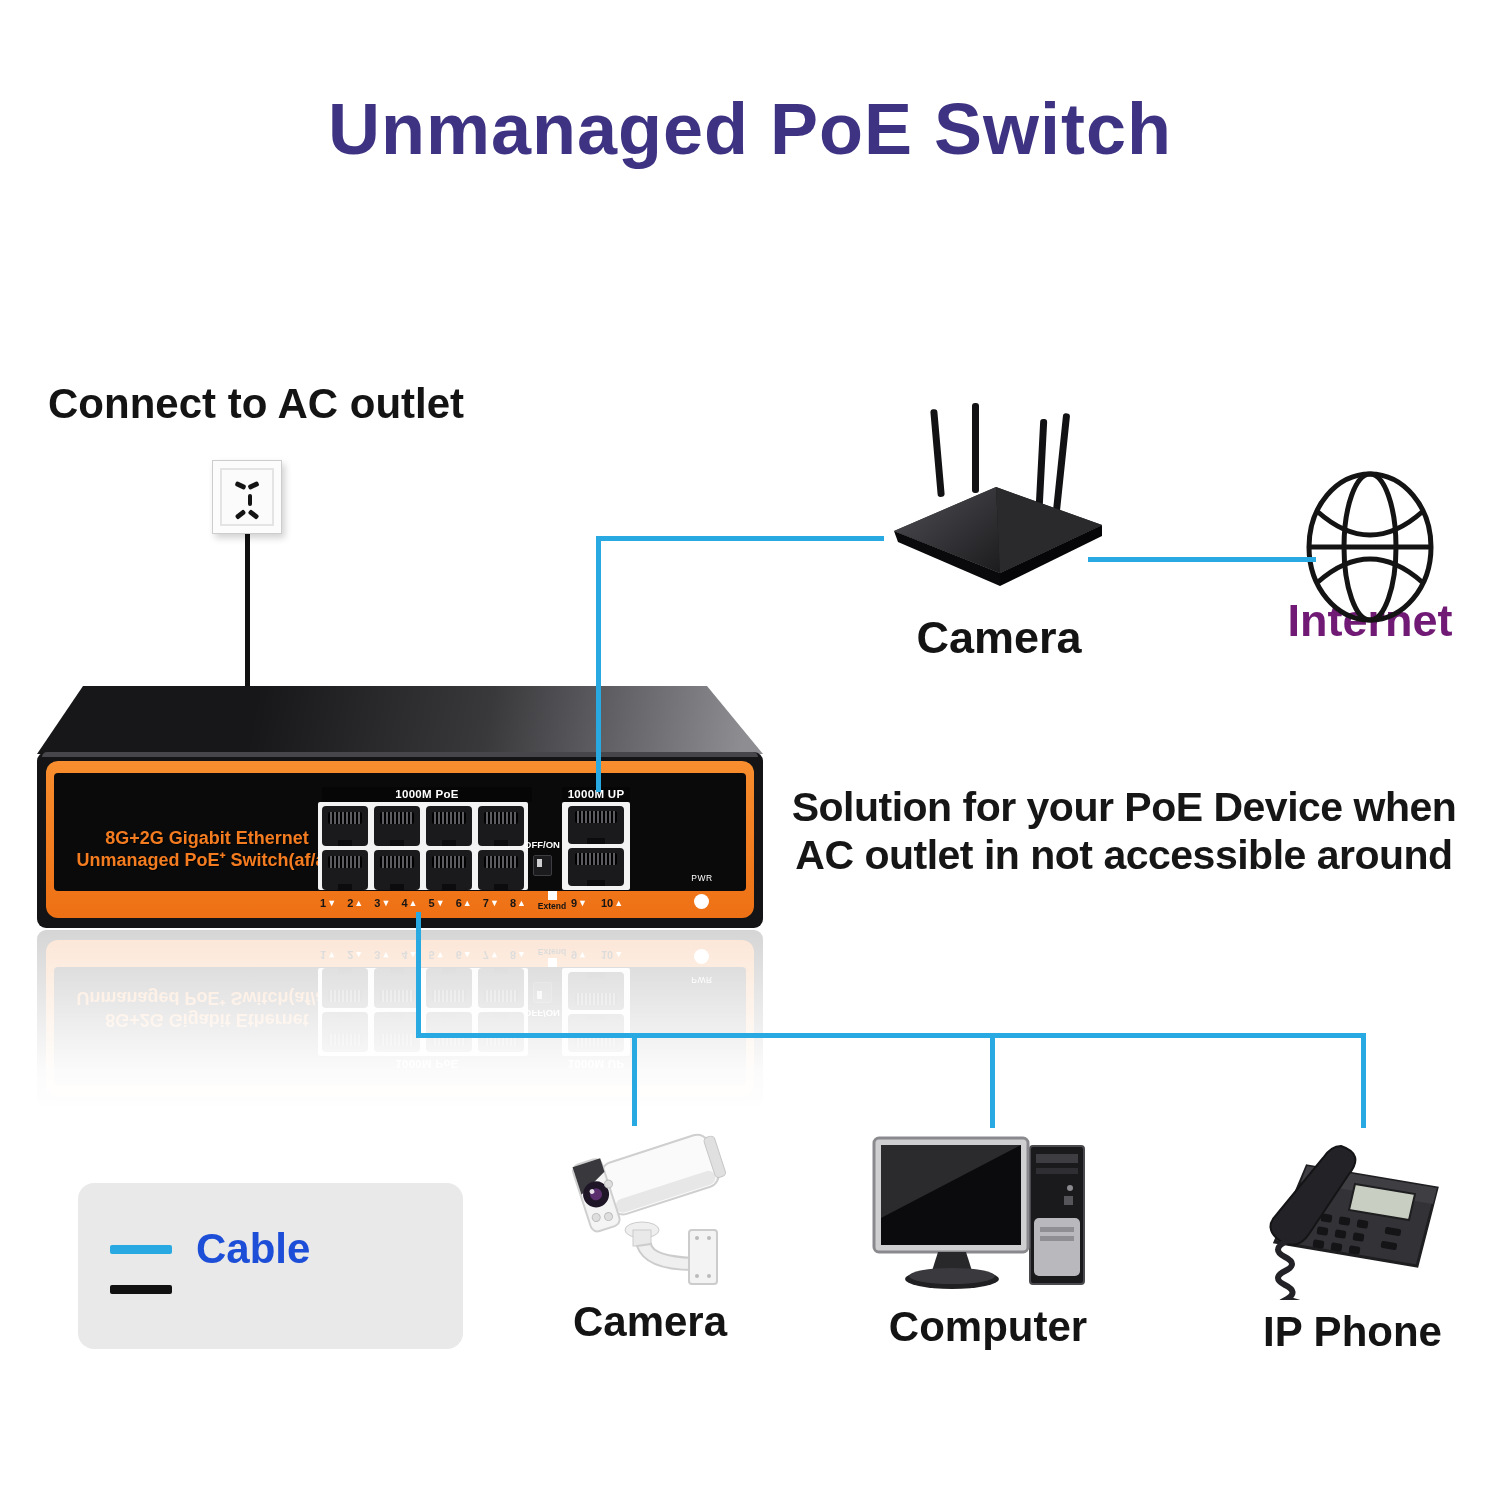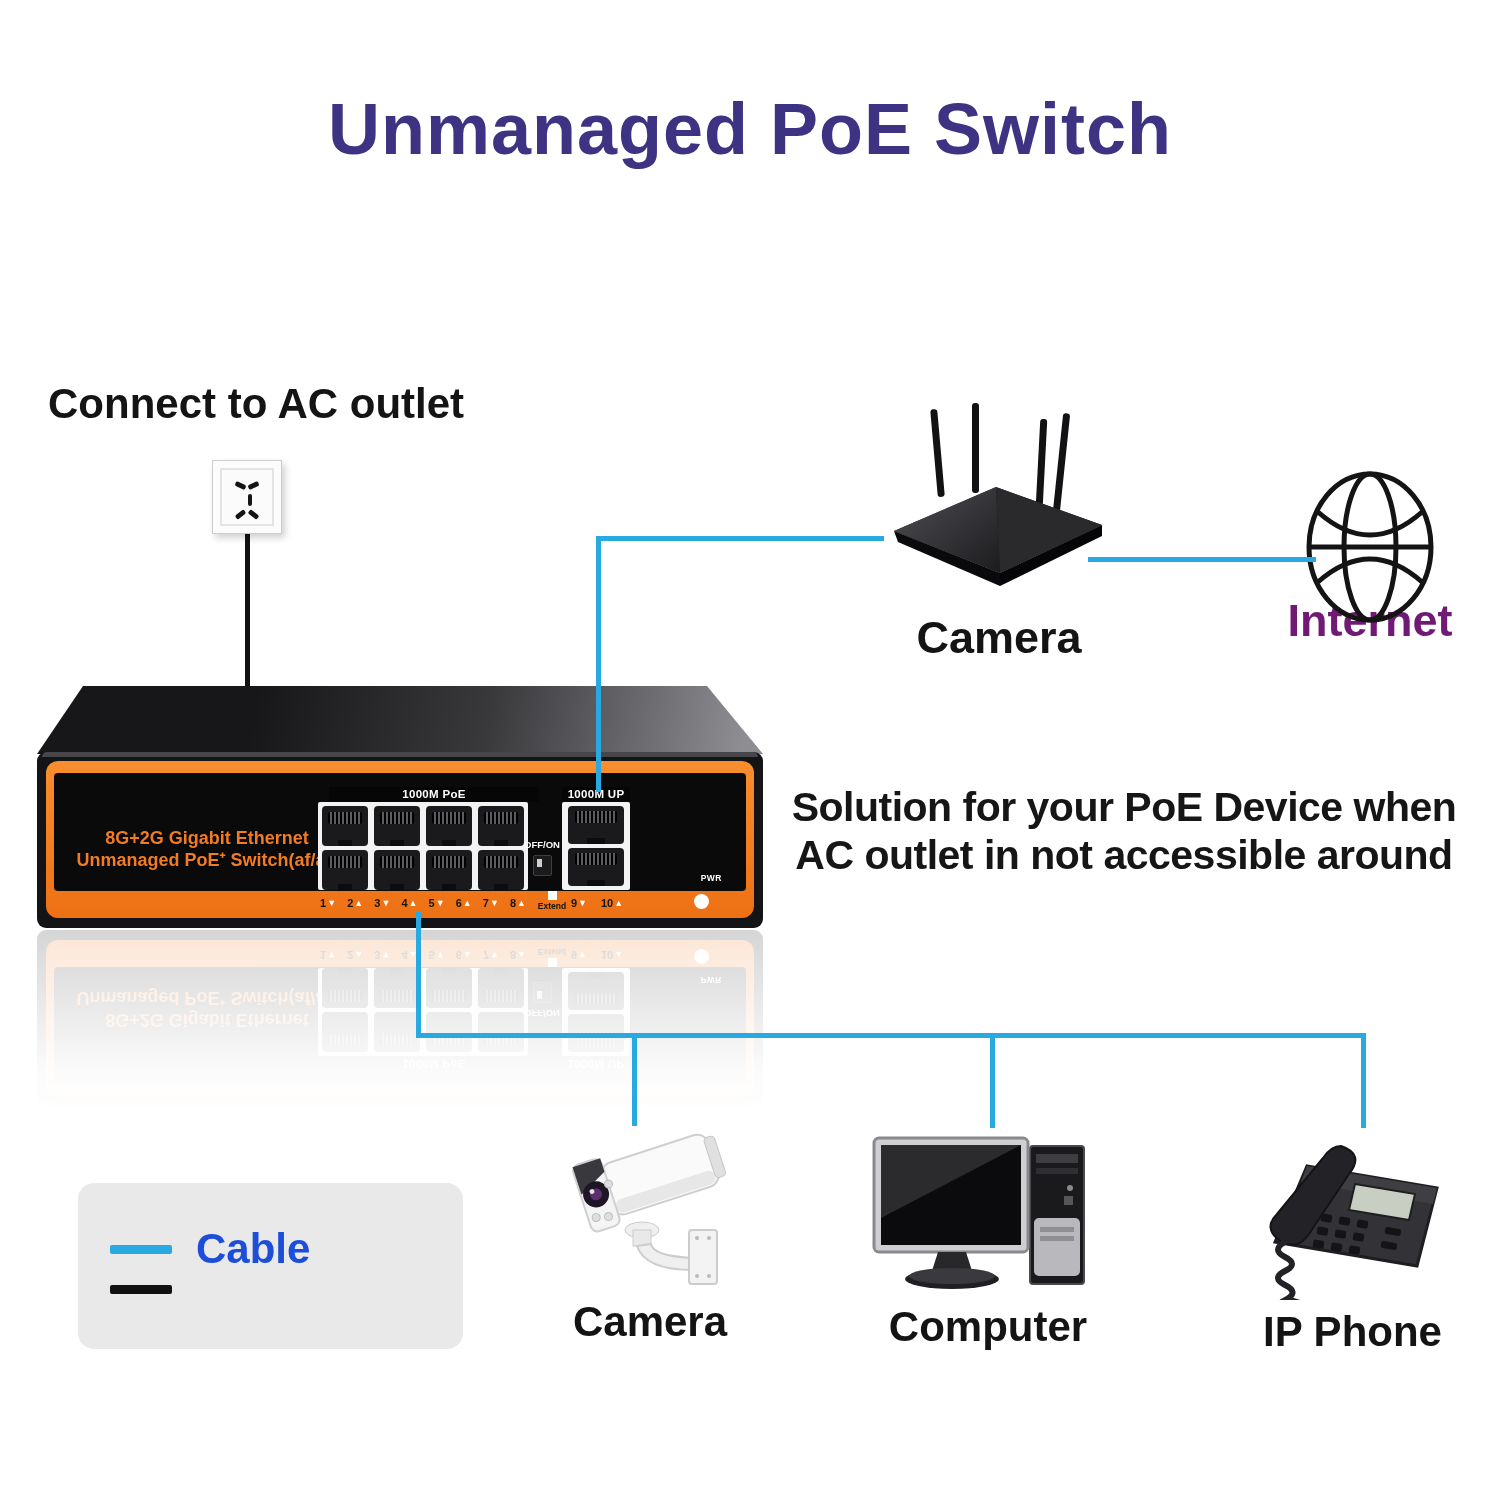--- a/index.html
+++ b/index.html
@@ -54,36 +54,36 @@
       background:#141416;border-radius:9px;z-index:4;}
   .switch-front::before{content:"";position:absolute;top:0;left:5px;right:5px;height:5px;
       background:#47474b;border-radius:9px 9px 0 0;}
   .sw-orange{position:absolute;left:9px;right:9px;top:9px;bottom:10px;border-radius:12px;
       background:linear-gradient(#f88e2f,#ee7014);}
   .sw-panel{position:absolute;left:8px;right:8px;top:12px;bottom:27px;background:#0a0a0b;border-radius:4px;}
   .sw-text{position:absolute;left:16px;top:66px;width:290px;text-align:center;
       color:#f47c20;font-size:18px;font-weight:bold;line-height:22px;text-shadow:1px 1px 0 #000;}
   .grp-header{position:absolute;height:15px;background:#060606;color:#fff;font-size:11.5px;
       font-weight:bold;text-align:center;line-height:15px;letter-spacing:.3px;}
-  .poe-header{left:283px;top:26px;width:210px;}
+  .poe-header{left:276px;top:26px;width:210px;}
   .up-header{left:516px;top:26px;width:68px;}
   .bay{position:absolute;background:#f3f3f3;border-radius:2px;}
   .poe-bay{left:272px;top:41px;width:210px;height:88px;}
   .up-bay{left:516px;top:41px;width:68px;height:88px;}
   .rj45{position:absolute;background:#1a1a1c;border-radius:4px;}
   .rj45::before{content:"";position:absolute;left:12%;right:12%;top:14%;height:30%;border-radius:2px;
       background:repeating-linear-gradient(90deg,#000 0 2px,#5c5c60 2px 4px);}
   .rj45::after{content:"";position:absolute;left:34%;right:34%;bottom:0;height:16%;background:#0c0c0e;}
   .offon{position:absolute;left:478px;top:78px;width:36px;text-align:center;color:#fff;
       font-size:9.5px;font-weight:bold;}
   .dip{position:absolute;left:487px;top:94px;width:17px;height:19px;background:#1b1b1e;
       border:1px solid #3d3d42;border-radius:2px;}
   .dip::before{content:"";position:absolute;left:3px;top:3px;width:5px;height:8px;background:#cfcfd2;}
-  .pwr-label{position:absolute;left:636px;top:112px;width:40px;text-align:right;color:#fff;
-      font-size:8.5px;font-weight:bold;letter-spacing:.5px;}
+  .pwr-label{position:absolute;left:636px;top:112px;width:40px;text-align:center;color:#fff;
+      font-size:8.5px;font-weight:normal;letter-spacing:.5px;}
   .pnum-row{position:absolute;left:272px;top:132px;width:210px;height:20px;display:flex;
       justify-content:space-between;align-items:center;padding:0 2px;box-sizing:border-box;}
   .up-pnum-row{position:absolute;left:518px;top:132px;width:66px;height:20px;display:flex;
       justify-content:space-around;align-items:center;}
   .pnum{display:flex;align-items:center;gap:1px;font-size:11px;font-weight:bold;color:#161616;}
   .pnum .a{color:#fff;font-size:9px;}
   .extend{position:absolute;left:484px;top:130px;width:44px;text-align:center;color:#141414;
       font-size:8.5px;font-weight:bold;}
   .extend-sq{width:9px;height:9px;background:#fff;margin:0 auto 1px;}
   .pwr-led{position:absolute;left:648px;top:133px;width:15px;height:15px;border-radius:50%;background:#fff;}

